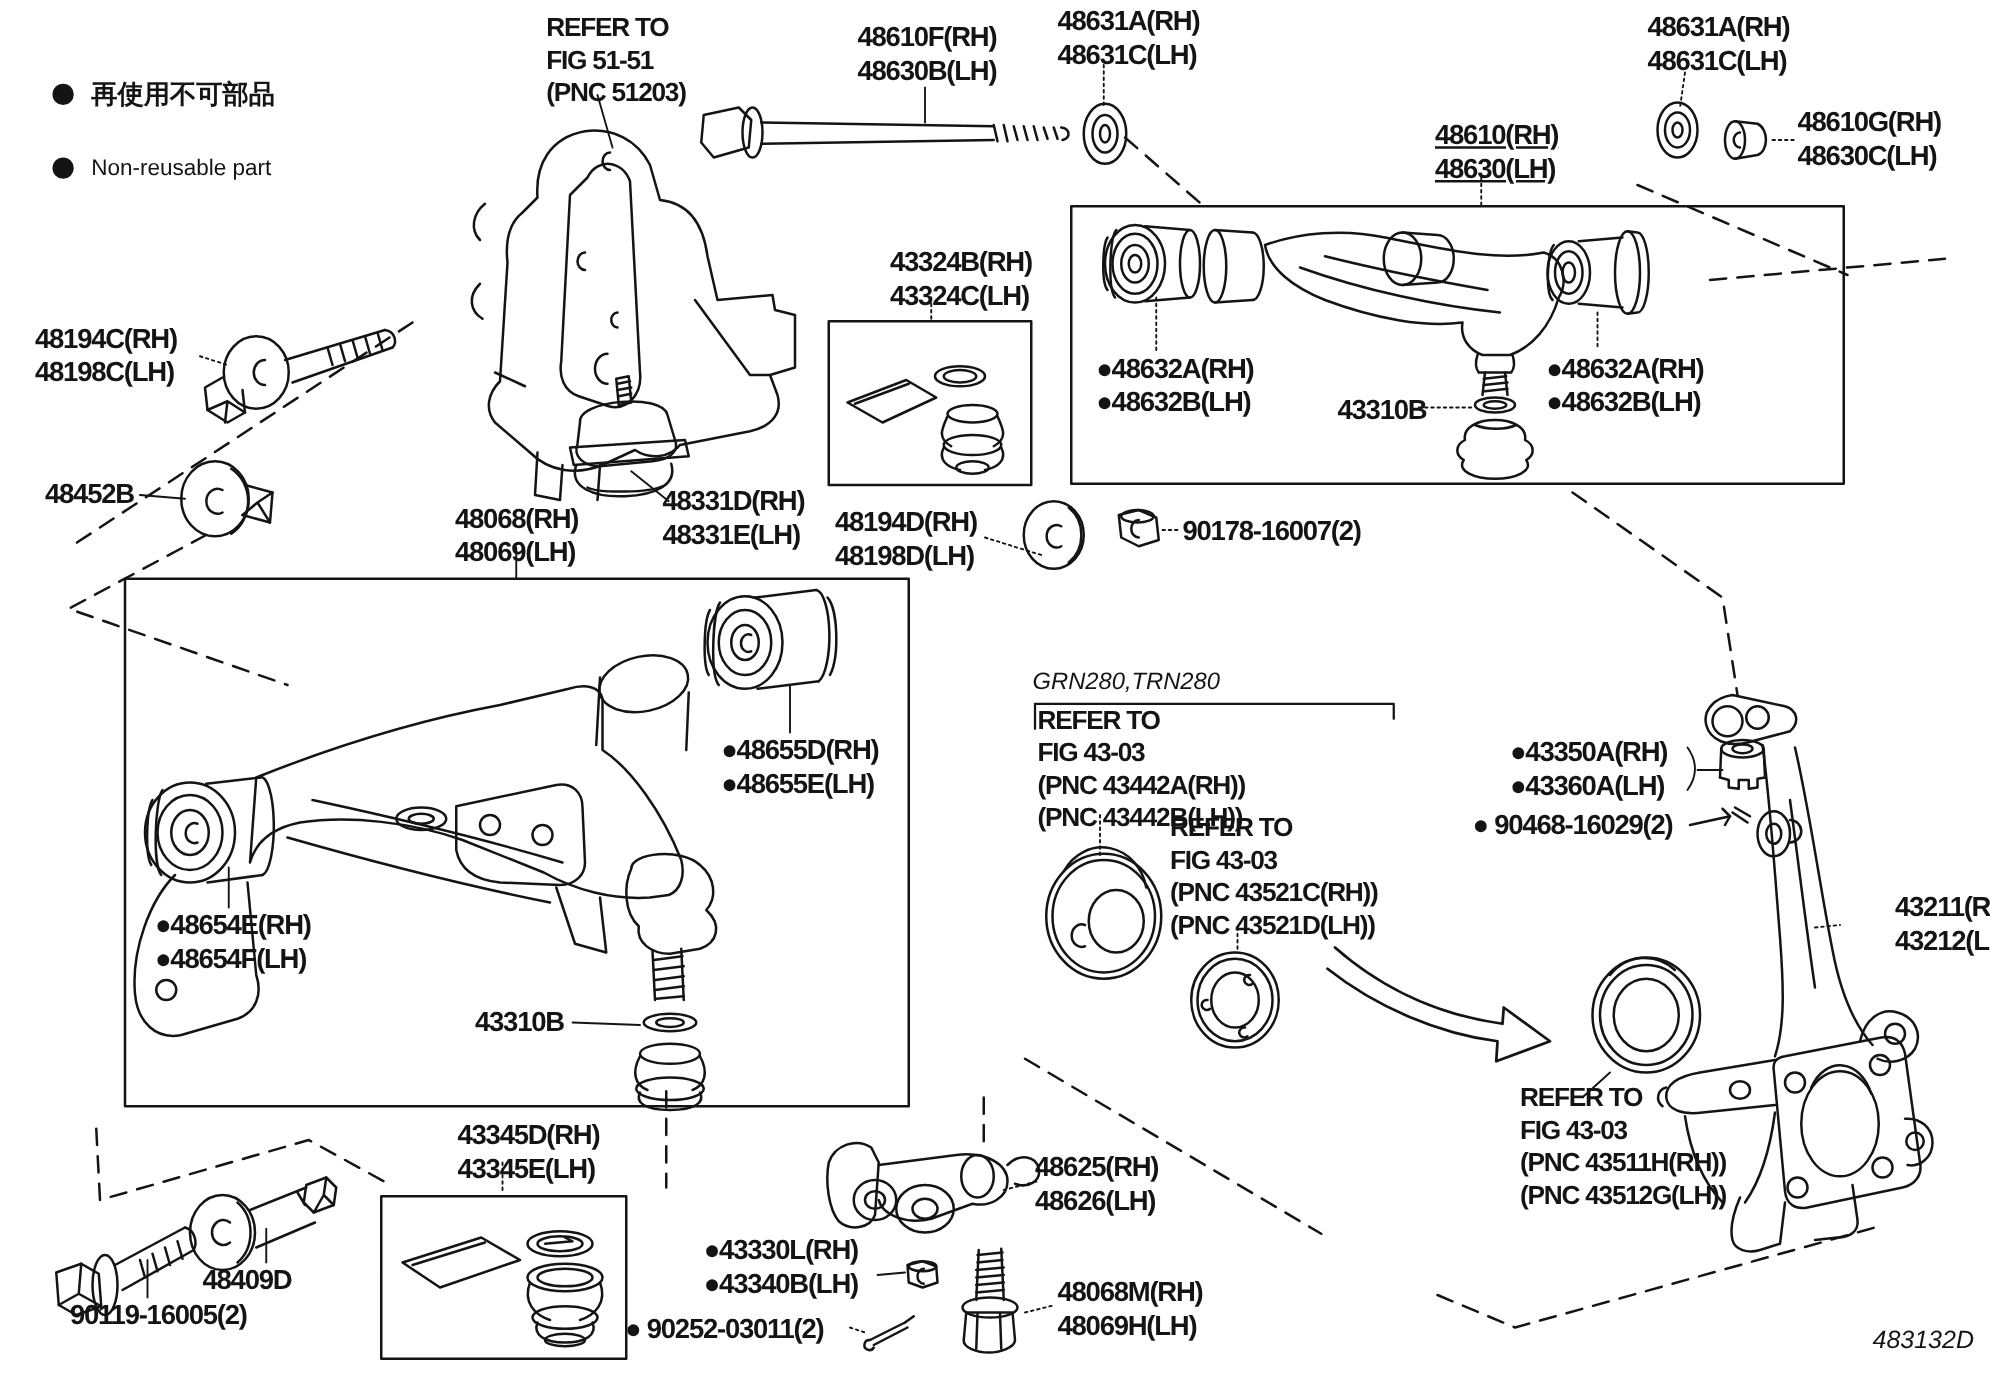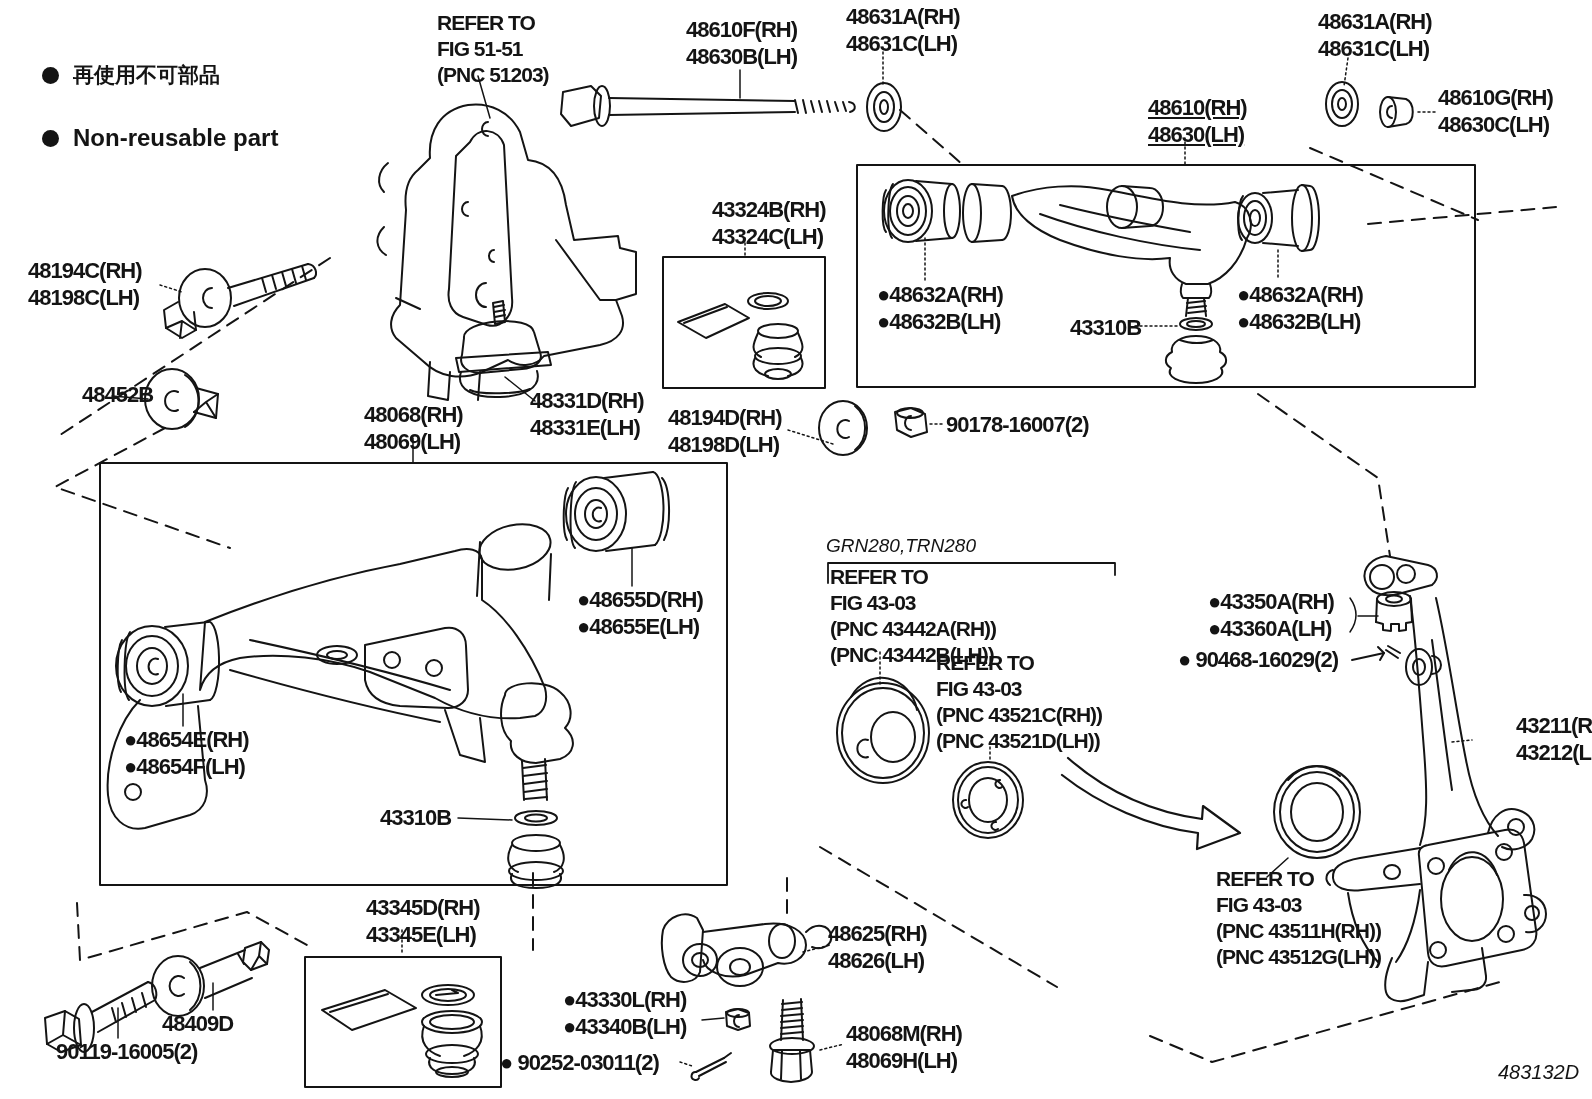--- a/index.html
+++ b/index.html
@@ -8,21 +8,21 @@
   #art{position:absolute;left:0;top:0;}
   #labels-layer{position:absolute;left:0;top:0;width:100%;height:100%;}
   .lbl{position:absolute;color:#141414;white-space:pre;}
   .c{font-weight:bold;font-size:22px;line-height:27px;letter-spacing:-1px;}
   .n{font-weight:bold;font-size:21px;line-height:26px;letter-spacing:-1px;}
   .m{font-weight:normal;font-size:19px;line-height:24px;letter-spacing:0;font-style:italic;}
   #legend{position:absolute;left:42px;top:26px;}
   .legend-row{display:flex;align-items:center;margin-bottom:6px;margin-top:35px;}
   .dot{width:17px;height:17px;border-radius:50%;background:#141414;margin-right:14px;flex:0 0 auto;}
   .legend-jp{font-weight:bold;font-size:21px;}
-  .legend-en{font-weight:bold;font-size:24px;}
+  .legend-en{font-weight:normal;font-size:18px;}
   #diagram-code{position:absolute;left:1498px;top:1060px;font-size:20px;}
 </style>
 </head>
 <body>
 
 <div id="stage">
 
   <svg id="art" width="1592" height="1099" viewBox="0 0 1592 1099" fill="none" stroke="#141414" stroke-width="2" stroke-linecap="round" stroke-linejoin="round">
 
     <rect x="857" y="165" width="618" height="222"></rect>
@@ -385,21 +385,21 @@
 
   <div id="labels-layer">
       <div class="lbl n" style="left: 437px; top: 10px;"><div>REFER TO</div><div>FIG 51-51</div><div>(PNC 51203)</div></div>
       <div class="lbl c" style="left: 686px; top: 16px;"><div>48610F(RH)</div><div>48630B(LH)</div></div>
       <div class="lbl c" style="left: 846px; top: 3px;"><div>48631A(RH)</div><div>48631C(LH)</div></div>
       <div class="lbl c" style="left: 1318px; top: 8px;"><div>48631A(RH)</div><div>48631C(LH)</div></div>
       <div class="lbl c" style="left: 1148px; top: 94px; text-decoration: underline;"><div>48610(RH)</div><div>48630(LH)</div></div>
       <div class="lbl c" style="left: 1438px; top: 84px;"><div>48610G(RH)</div><div>48630C(LH)</div></div>
       <div class="lbl c" style="left: 28px; top: 257px;"><div>48194C(RH)</div><div>48198C(LH)</div></div>
       <div class="lbl c" style="left: 712px; top: 196px;"><div>43324B(RH)</div><div>43324C(LH)</div></div>
-      <div class="lbl c" style="left: 36px; top: 381px; margin-left: 46px;"><div>48452B</div></div>
+      <div class="lbl c" style="left: 36px; top: 381px;"><div>48452B</div></div>
       <div class="lbl c" style="left: 530px; top: 387px;"><div>48331D(RH)</div><div>48331E(LH)</div></div>
       <div class="lbl c" style="left: 364px; top: 401px;"><div>48068(RH)</div><div>48069(LH)</div></div>
       <div class="lbl c" style="left: 668px; top: 404px;"><div>48194D(RH)</div><div>48198D(LH)</div></div>
       <div class="lbl c" style="left: 946px; top: 411px;"><div>90178-16007(2)</div></div>
       <div class="lbl c" style="left: 877px; top: 281px;"><div>●48632A(RH)</div><div>●48632B(LH)</div></div>
       <div class="lbl c" style="left: 1237px; top: 281px;"><div>●48632A(RH)</div><div>●48632B(LH)</div></div>
       <div class="lbl c" style="left: 1070px; top: 314px;"><div>43310B</div></div>
       <div class="lbl c" style="left: 577px; top: 586px;"><div>●48655D(RH)</div><div>●48655E(LH)</div></div>
       <div class="lbl m" style="left: 826px; top: 534px;"><div>GRN280,TRN280</div></div>
       <div class="lbl n" style="left: 830px; top: 564px;"><div>REFER TO</div><div>FIG 43-03</div><div>(PNC 43442A(RH))</div><div>(PNC 43442B(LH))</div></div>

